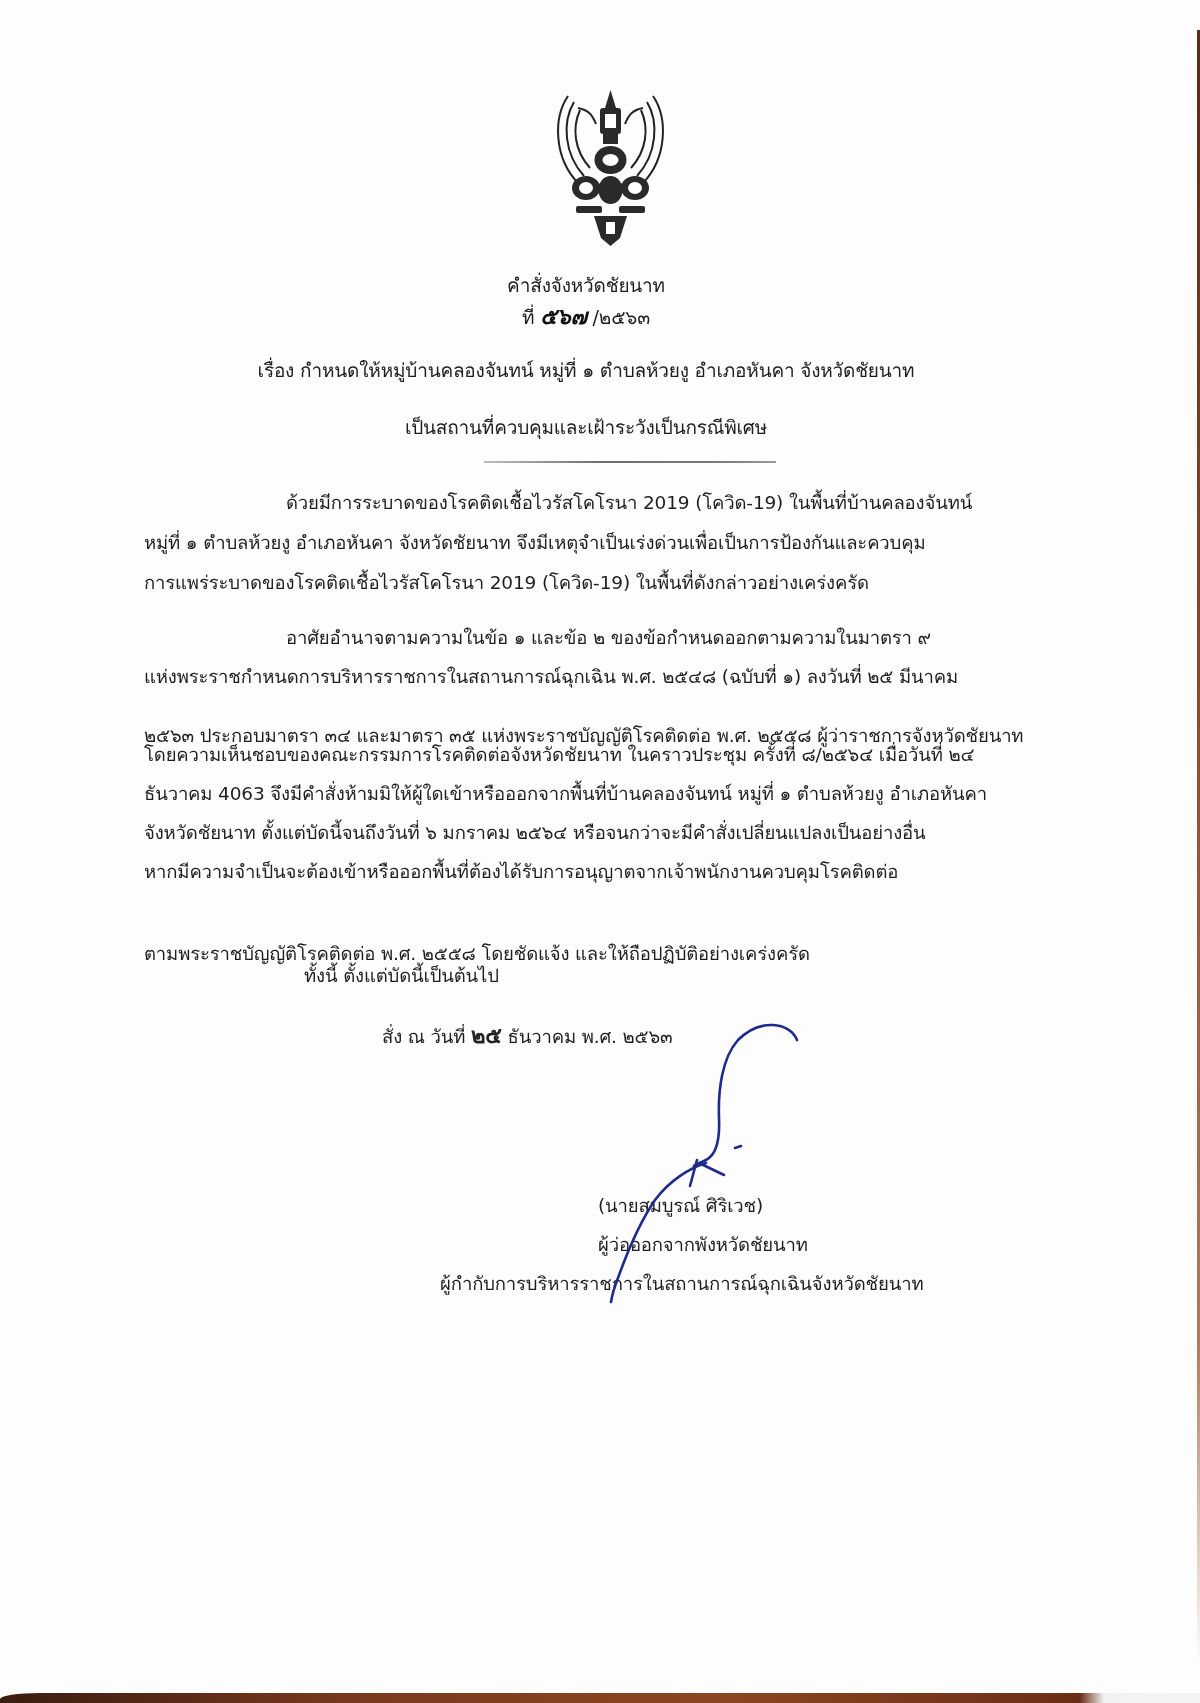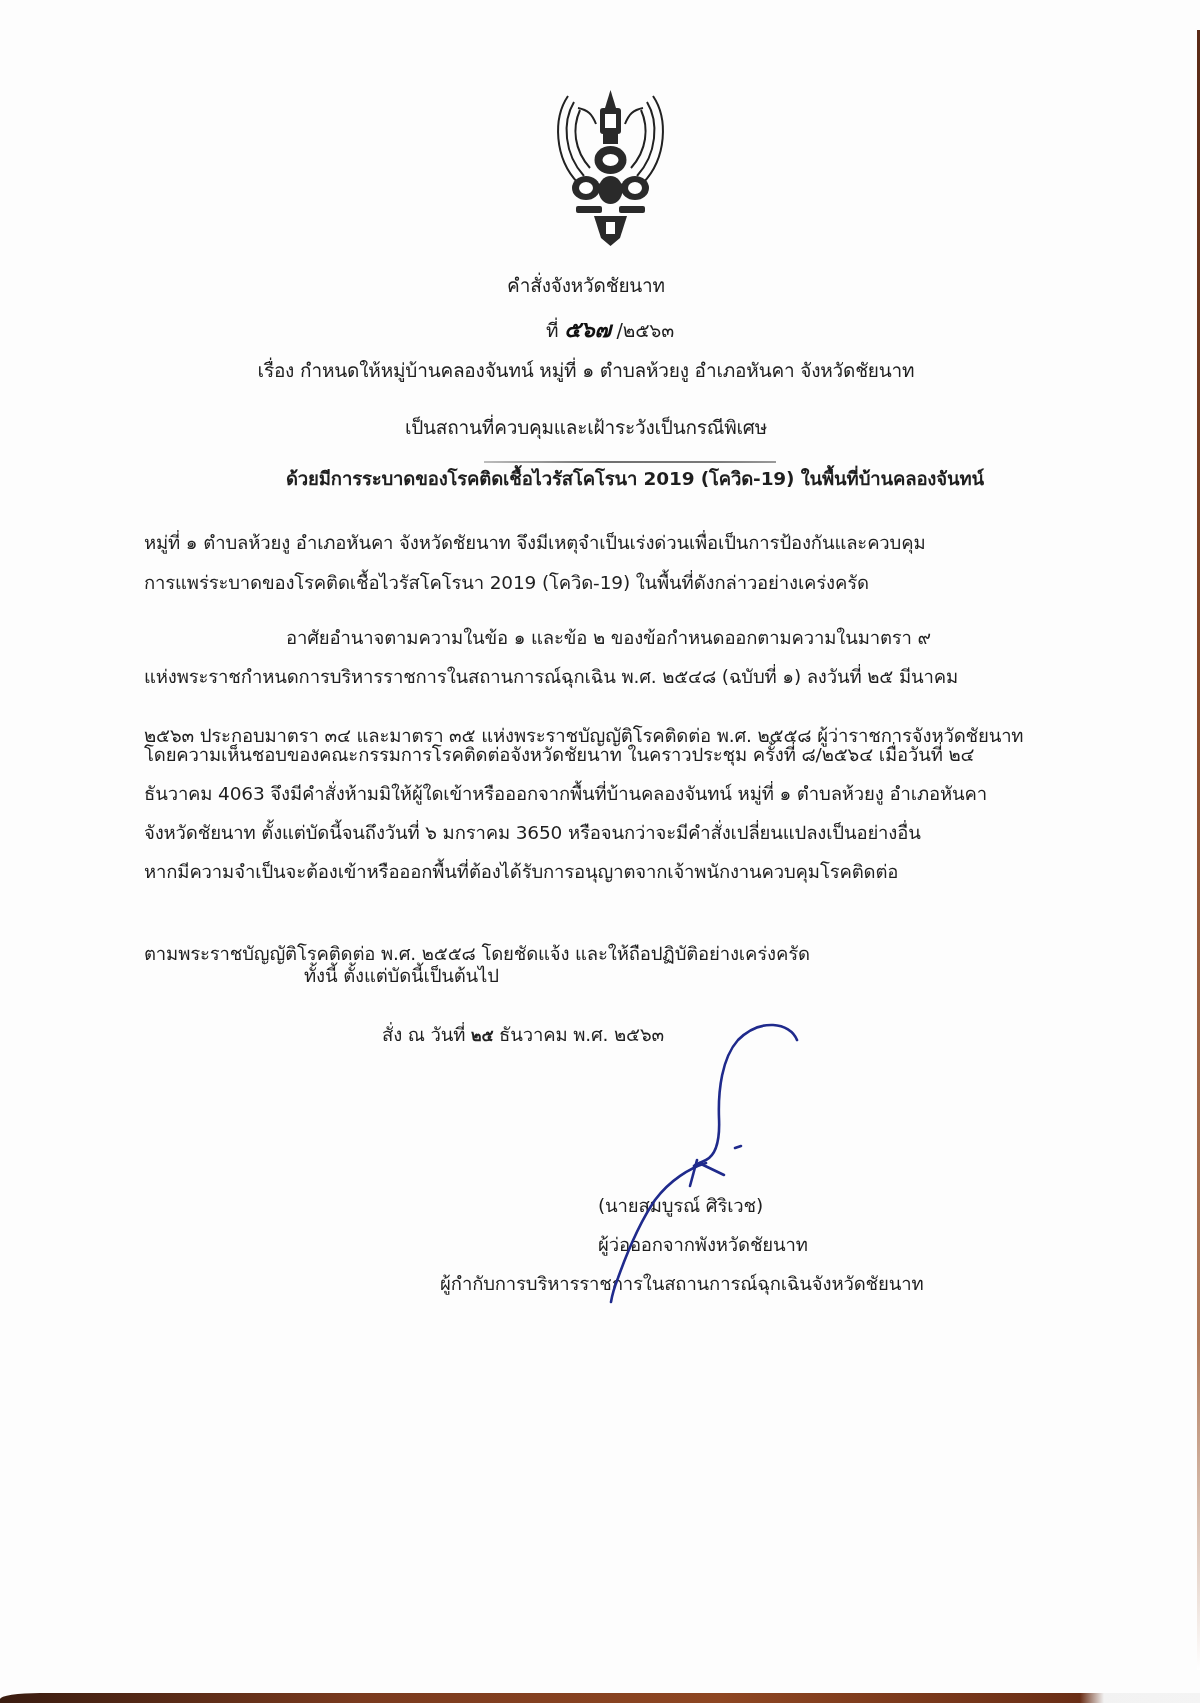--- a/index.html
+++ b/index.html
@@ -72,21 +72,21 @@
     }
     .sig-svg {
       position: absolute;
       left: 0; top: 0;
       width: 1200px; height: 1703px;
       pointer-events: none;
     }
     .day-hand {
       font-family: "DejaVu Serif", serif;
       font-weight: bold;
-      font-size: 16px;
+      font-size: 22px;
       color: #222;
     }
   </style>
 </head>
 <body>
 
 <div class="page">
 
   <svg class="garuda" viewBox="0 0 125 160">
     <g fill="none" stroke="#222" stroke-width="2">
@@ -122,41 +122,41 @@
       <rect x="57" y="26" width="11" height="14"></rect>
       <ellipse cx="62.5" cy="72" rx="8" ry="6"></ellipse>
       <ellipse cx="38" cy="100" rx="7" ry="6"></ellipse>
       <ellipse cx="87" cy="100" rx="7" ry="6"></ellipse>
       <rect x="58" y="134" width="9" height="12"></rect>
     </g>
   </svg>
 
   <div class="line center" style="top:272px;">คำสั่งจังหวัดชัยนาท</div>
 
-  <div class="line center" style="top:316px;padding-left:24px;">
+  <div class="line center" style="top:303px;">
     <span>ที่</span>
     <span class="num-hand">๕๖๗</span>
     <span>/๒๕๖๓</span>
   </div>
 
   <div class="line center" style="top:357px;">เรื่อง กำหนดให้หมู่บ้านคลองจันทน์ หมู่ที่ ๑ ตำบลห้วยงู อำเภอหันคา จังหวัดชัยนาท</div>
   <div class="line center" style="top:414px;">เป็นสถานที่ควบคุมและเฝ้าระวังเป็นกรณีพิเศษ</div>
 
   <div class="rule"></div>
 
-  <div class="body-line" style="left:286px; top:466px;font-weight:bold;">ด้วยมีการระบาดของโรคติดเชื้อไวรัสโคโรนา 2019 (โควิด-19) ในพื้นที่บ้านคลองจันทน์</div>
+  <div class="body-line" style="left:286px; top:490px;">ด้วยมีการระบาดของโรคติดเชื้อไวรัสโคโรนา 2019 (โควิด-19) ในพื้นที่บ้านคลองจันทน์</div>
   <div class="body-line" style="left:144px; top:530px;">หมู่ที่ ๑ ตำบลห้วยงู อำเภอหันคา จังหวัดชัยนาท จึงมีเหตุจำเป็นเร่งด่วนเพื่อเป็นการป้องกันและควบคุม</div>
   <div class="body-line" style="left:144px; top:570px;">การแพร่ระบาดของโรคติดเชื้อไวรัสโคโรนา 2019 (โควิด-19) ในพื้นที่ดังกล่าวอย่างเคร่งครัด</div>
 
   <div class="body-line" style="left:286px; top:625px;">อาศัยอำนาจตามความในข้อ ๑ และข้อ ๒ ของข้อกำหนดออกตามความในมาตรา ๙</div>
   <div class="body-line" style="left:144px; top:664px;">แห่งพระราชกำหนดการบริหารราชการในสถานการณ์ฉุกเฉิน พ.ศ. ๒๕๔๘ (ฉบับที่ ๑) ลงวันที่ ๒๕ มีนาคม</div>
   <div class="body-line" style="left:144px; top:703px;margin-top:20px;">๒๕๖๓ ประกอบมาตรา ๓๔ และมาตรา ๓๕ แห่งพระราชบัญญัติโรคติดต่อ พ.ศ. ๒๕๕๘ ผู้ว่าราชการจังหวัดชัยนาท</div>
   <div class="body-line" style="left:144px; top:742px;">โดยความเห็นชอบของคณะกรรมการโรคติดต่อจังหวัดชัยนาท ในคราวประชุม ครั้งที่ ๘/๒๕๖๔ เมื่อวันที่ ๒๔</div>
   <div class="body-line" style="left:144px; top:781px;">ธันวาคม 4063 จึงมีคำสั่งห้ามมิให้ผู้ใดเข้าหรือออกจากพื้นที่บ้านคลองจันทน์ หมู่ที่ ๑ ตำบลห้วยงู อำเภอหันคา</div>
-  <div class="body-line" style="left:144px; top:820px;">จังหวัดชัยนาท ตั้งแต่บัดนี้จนถึงวันที่ ๖ มกราคม 3650 หรือจนกว่าจะมีคำสั่งเปลี่ยนแปลงเป็นอย่างอื่น</div>
+  <div class="body-line" style="left:144px; top:820px;">จังหวัดชัยนาท ตั้งแต่บัดนี้จนถึงวันที่ ๖ มกราคม ๒๕๖๔ หรือจนกว่าจะมีคำสั่งเปลี่ยนแปลงเป็นอย่างอื่น</div>
   <div class="body-line" style="left:144px; top:859px;">หากมีความจำเป็นจะต้องเข้าหรือออกพื้นที่ต้องได้รับการอนุญาตจากเจ้าพนักงานควบคุมโรคติดต่อ</div>
   <div class="body-line" style="left:144px; top:898px;margin-top:43px;">ตามพระราชบัญญัติโรคติดต่อ พ.ศ. ๒๕๕๘ โดยชัดแจ้ง และให้ถือปฏิบัติอย่างเคร่งครัด</div>
 
   <div class="body-line" style="left:304px; top:963px;">ทั้งนี้ ตั้งแต่บัดนี้เป็นต้นไป</div>
 
   <div class="body-line" style="left:382px; top:1022px;">
     <span>สั่ง ณ วันที่</span>
     <span class="day-hand">๒๕</span>
     <span>ธันวาคม พ.ศ. ๒๕๖๓</span>
   </div>

